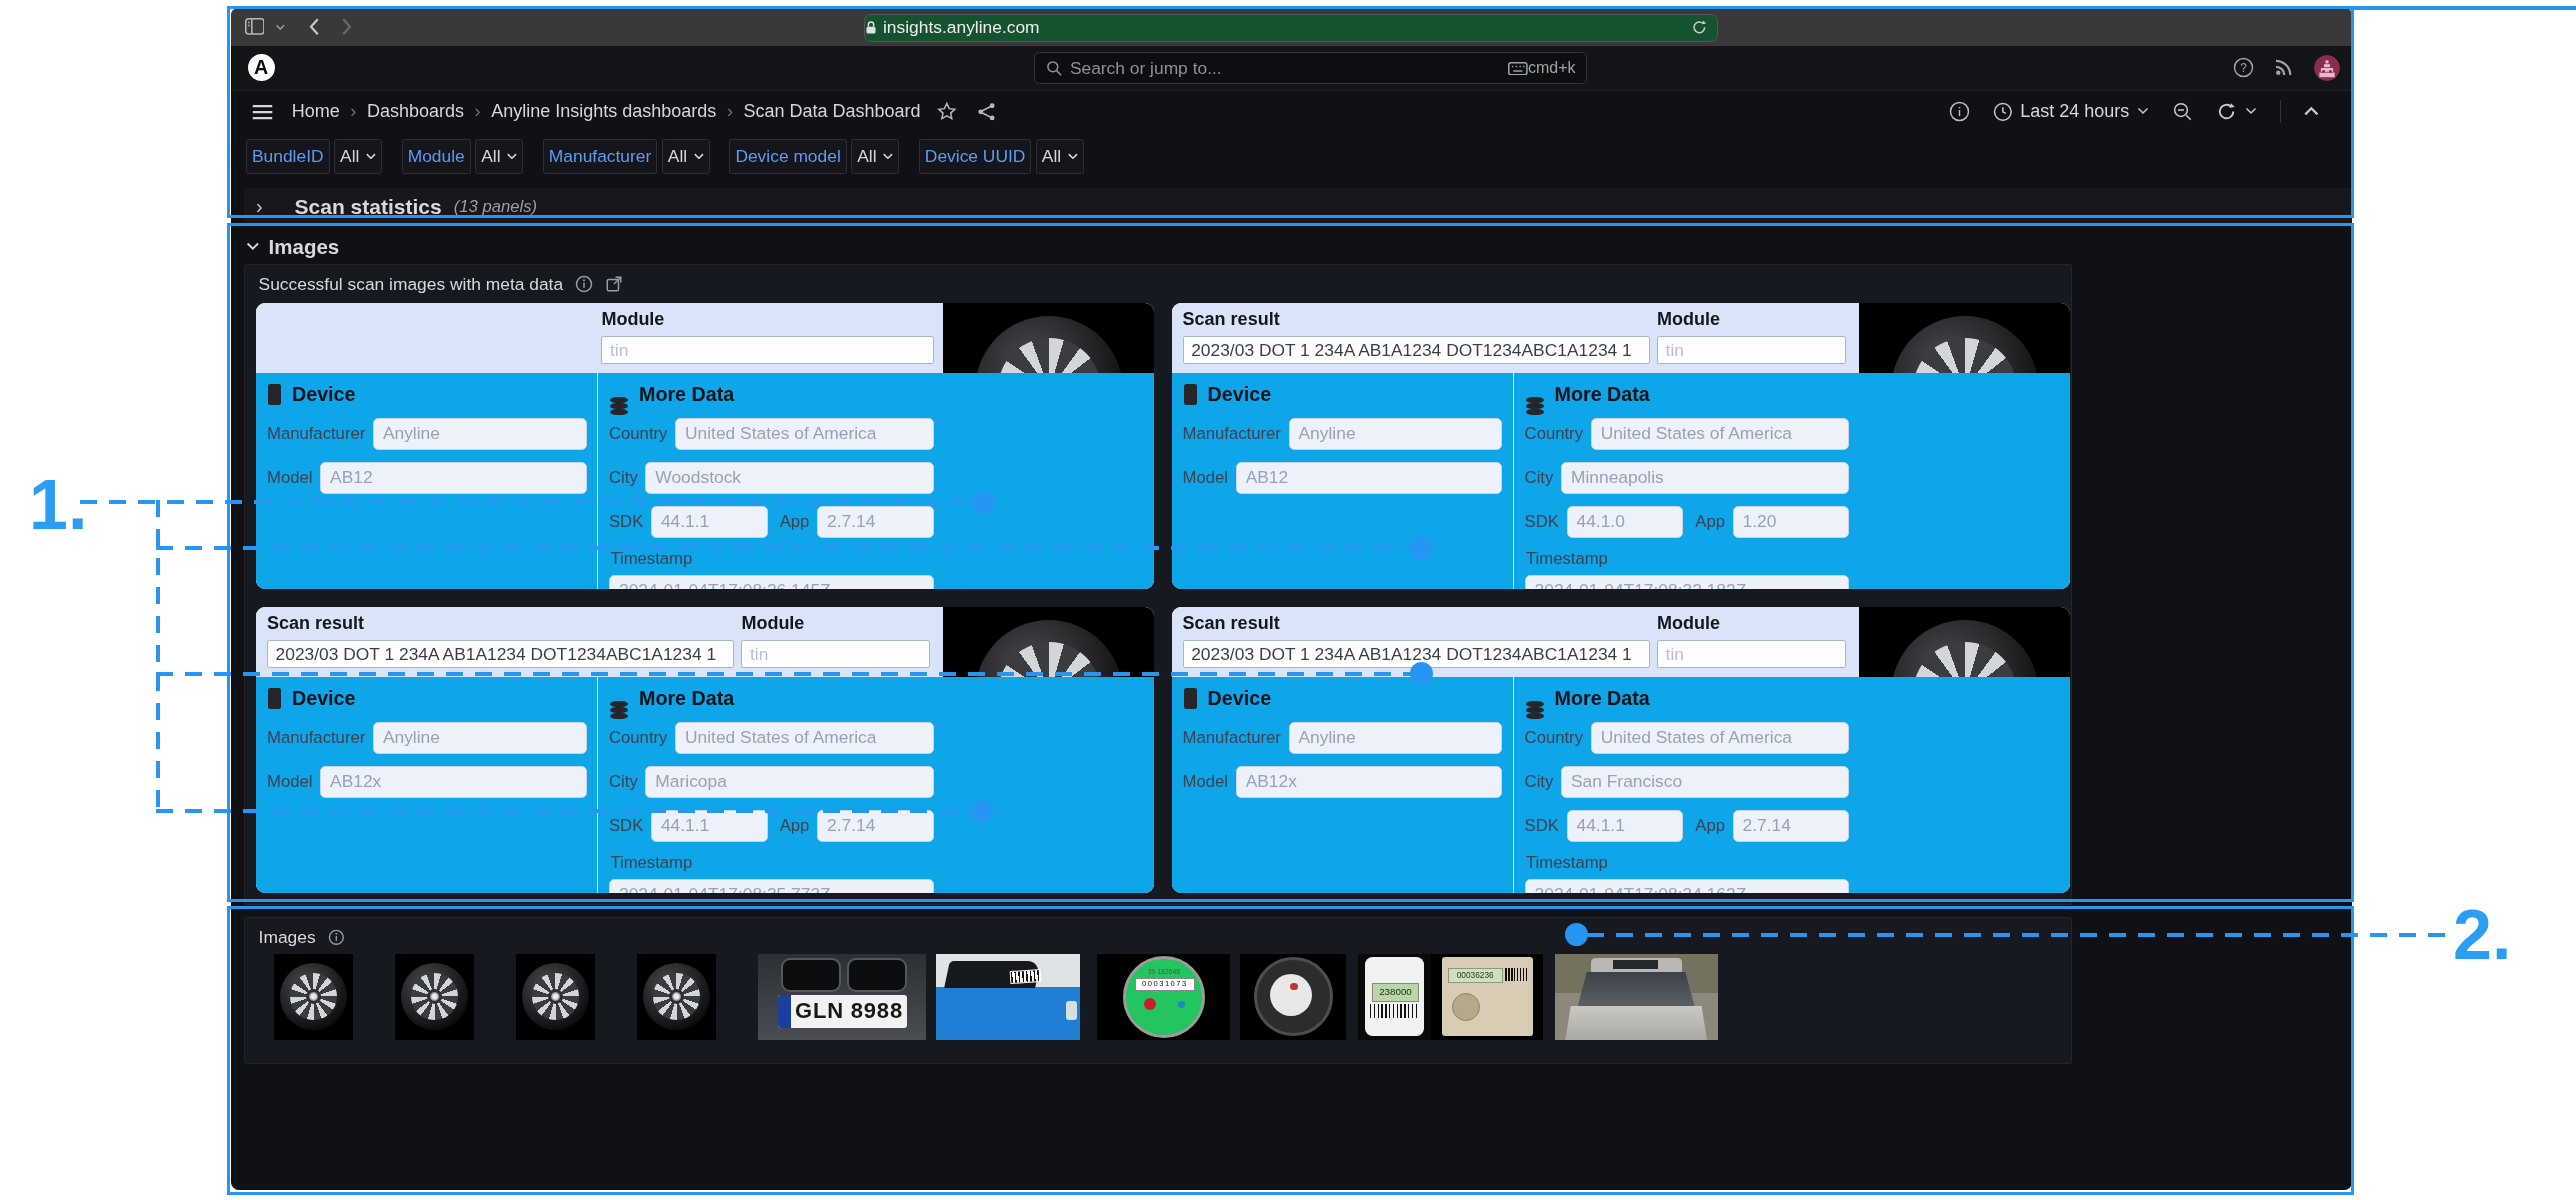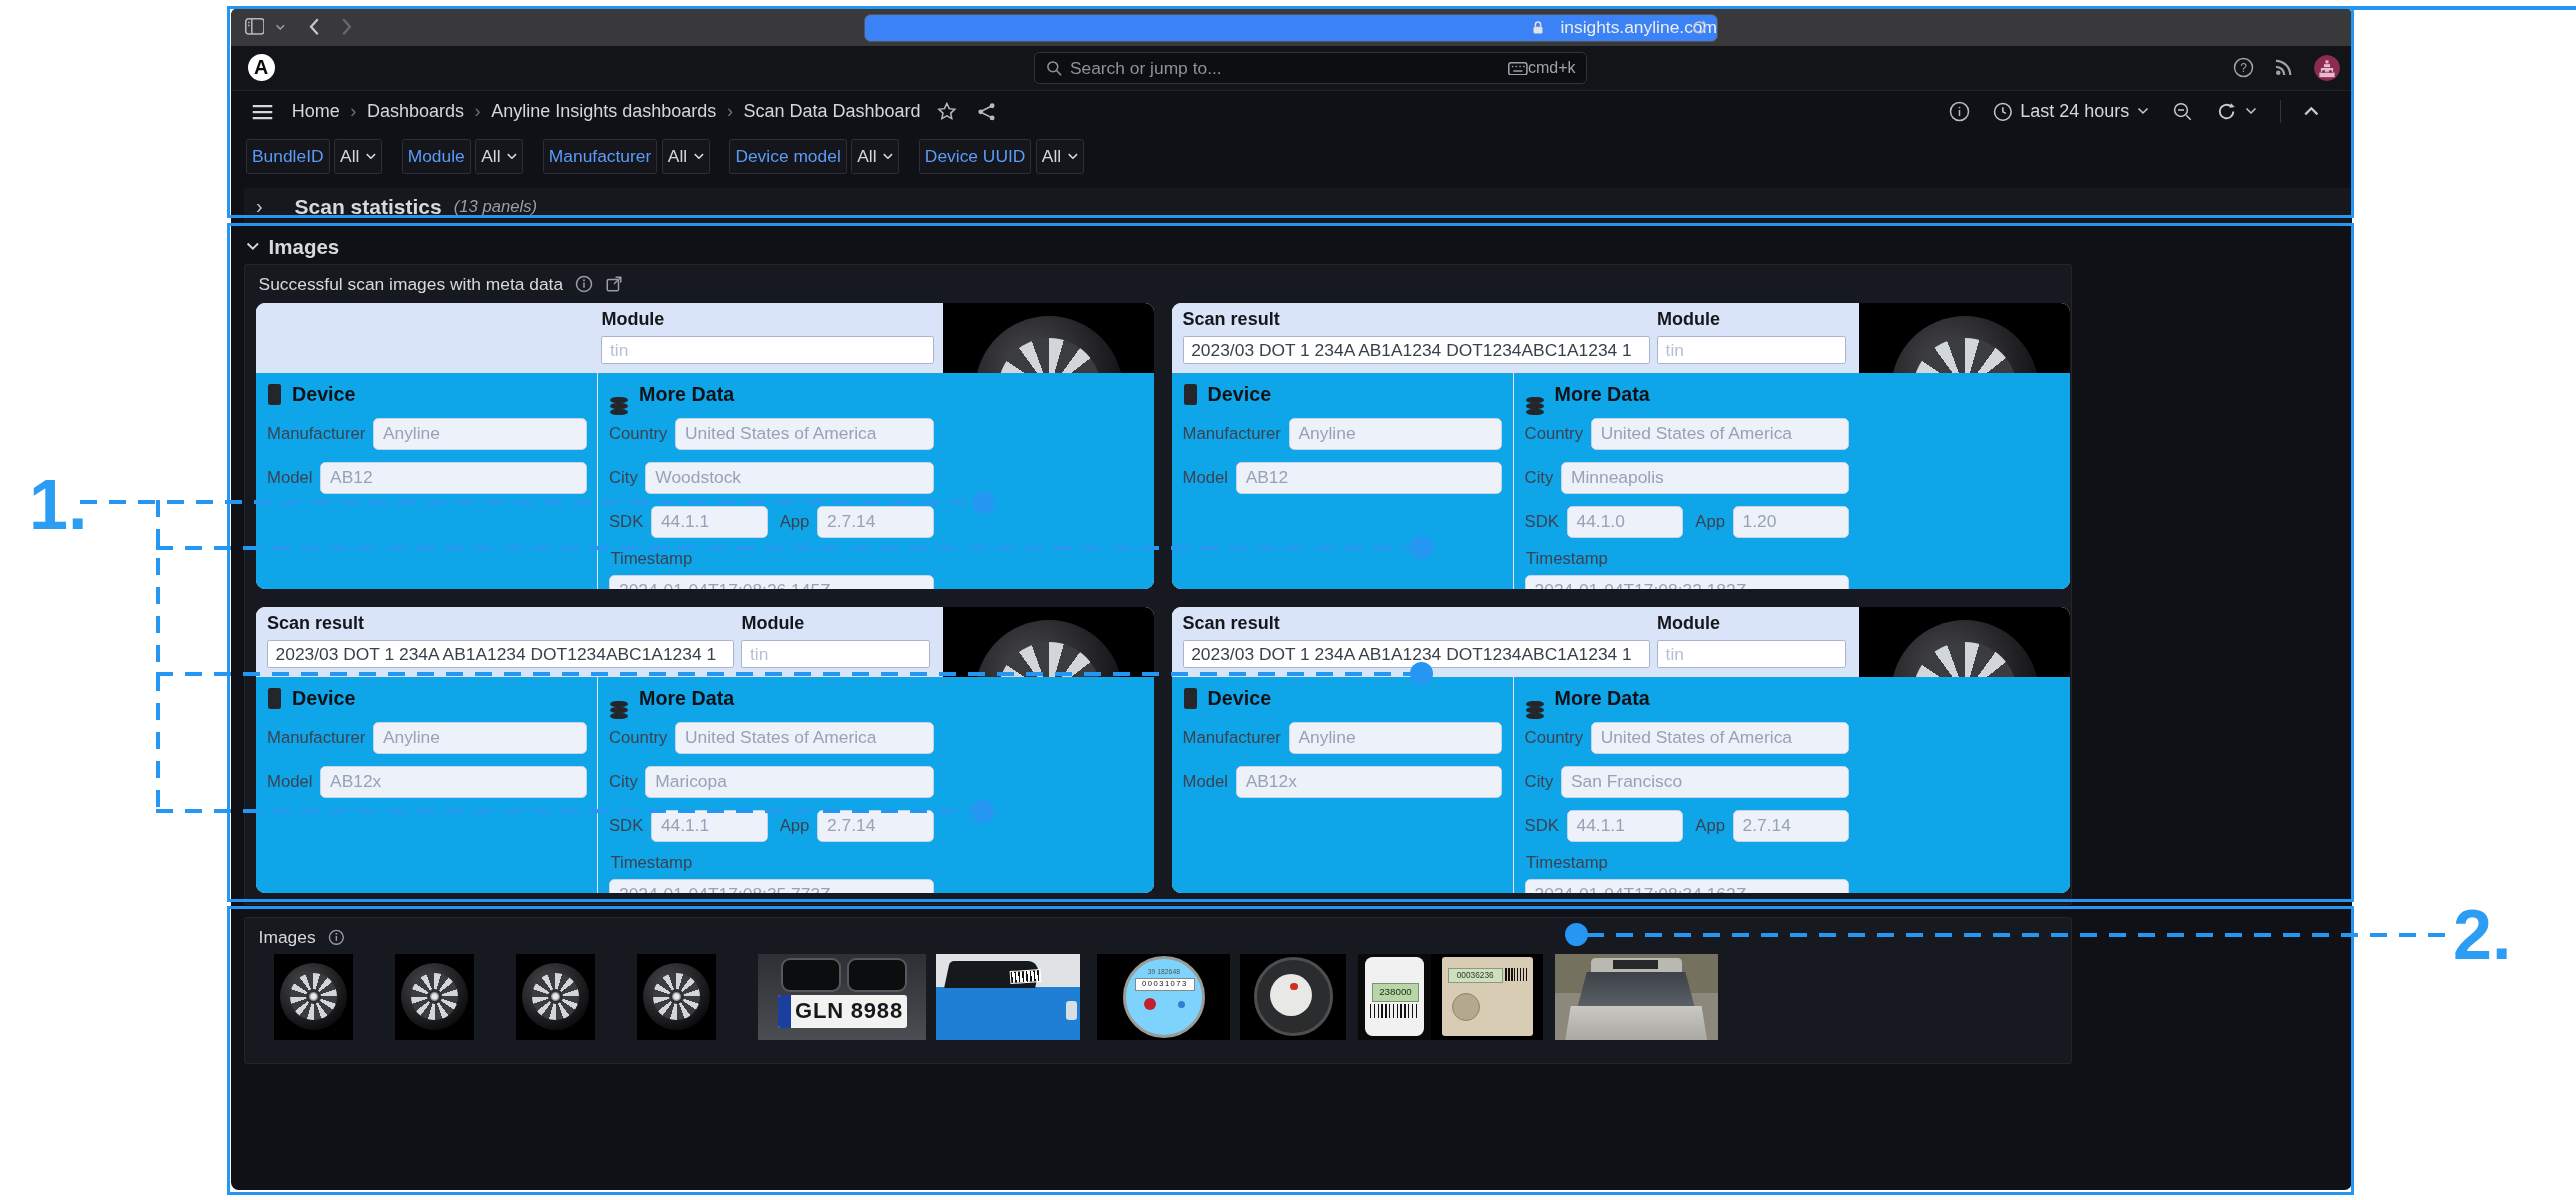--- a/index.html
+++ b/index.html
@@ -6,23 +6,23 @@
   #viewport{position:relative;width:2576px;height:1201px;background:#ffffff;overflow:hidden;
     font-family:"Liberation Sans",sans-serif;}
 
   
   .browser{position:absolute;left:231px;top:7.6px;width:2121px;height:1182px;background:#101116;
     border-radius:7.6px;overflow:hidden;}
 
   
   .chrome{position:relative;height:38px;background:#39393b;}
   .chrome-left{position:absolute;left:13.6px;top:0;height:38px;display:flex;align-items:center;gap:10.6px;}
-  .url-capsule{position:absolute;left:633px;top:6px;width:852px;height:26px;background:#3b82f6;
-    border:0.8px solid #565659;border-radius:6.8px;display:flex;align-items:center;justify-content:flex-end;
-    color:#ededef;font-size:17.4px;gap:16px;}
+  .url-capsule{position:absolute;left:633px;top:6px;width:852px;height:26px;background:#14532d;
+    border:0.8px solid #565659;border-radius:6.8px;display:flex;align-items:center;justify-content:flex-start;
+    color:#ededef;font-size:17.4px;gap:6px;}
   .url-reload{position:absolute;right:9px;top:4.5px;}
 
   
   .gf-topbar{position:relative;height:44px;background:#121418;border-bottom:0.8px solid #222329;}
   .gf-logo{position:absolute;left:16.7px;top:8.3px;width:27px;height:27px;border-radius:50%;background:#ffffff;
     color:#0b0b0d;font-weight:bold;font-size:19.7px;display:flex;align-items:center;justify-content:center;}
   .gf-search{position:absolute;left:803px;top:6.8px;width:530px;height:30px;background:#0d0e12;
     border:0.8px solid #33343a;border-radius:5.3px;display:flex;align-items:center;padding:0 10.6px;gap:7.6px;
     color:#8e9197;font-size:17.4px;}
   .gf-search .short{margin-left:auto;display:flex;align-items:center;color:#a3a3a3;font-size:16px;}
@@ -119,21 +119,21 @@
   .grille{position:absolute;top:4.5px;width:56px;height:30px;background:#0c0d0e;border:2.3px solid #55595e;border-radius:9px;}
   .g1{left:23px;} .g2{left:89px;}
   .plate{position:absolute;left:19.7px;top:41px;width:129px;height:33px;background:#f2f3f1;border-radius:3px;
     display:flex;align-items:center;overflow:hidden;}
   .eu{width:13.6px;height:33px;background:#1b3f9e;flex:none;}
   .plate-text{flex:1;text-align:center;font-size:22px;font-weight:bold;color:#17181a;letter-spacing:0.8px;}
   .car-window{position:absolute;left:10.6px;top:7.6px;width:91px;height:27px;background:#15191d;border-radius:4.5px 13.6px 0 0;transform:skewX(-12deg);}
   .sticker{position:absolute;left:74px;top:16.7px;width:29px;height:11.4px;background:
     repeating-linear-gradient(90deg,#111 0 1.5px,#fff 1.5px 3.8px);border:1.5px solid #fff;transform:rotate(-4deg);}
   .taillight{position:absolute;right:3px;top:47px;width:10.6px;height:19.7px;background:#d8dfe4;border-radius:3px;}
-  .meter-face{position:relative;width:76px;height:76px;border-radius:50%;background:#7dd3fc;border:3.8px solid #9a9c98;}
+  .meter-face{position:relative;width:76px;height:76px;border-radius:50%;background:#22c55e;border:3.8px solid #9a9c98;}
   .meter-serial{position:absolute;left:0;right:0;top:9px;text-align:center;font-size:6.8px;color:#55574f;}
   .meter-digits{position:absolute;left:9px;top:19.7px;width:58px;height:10.6px;background:#fff;border:0.8px solid #888;
     font-size:7.6px;letter-spacing:1.5px;text-align:center;color:#111;line-height:9.8px;}
   .meter-red{position:absolute;left:18px;top:39px;width:12px;height:12px;background:#c31f2e;border-radius:50%;}
   .meter-blue{position:absolute;right:16.7px;top:42px;width:7.6px;height:7.6px;background:#2d7fd0;border-radius:50%;}
   .rmeter-outer{position:relative;width:73px;height:73px;border-radius:50%;background:#2b2c2e;border:3px solid #4c4e50;}
   .rmeter-inner{position:absolute;left:13.6px;top:13.6px;width:42px;height:42px;border-radius:50%;background:#e8e8e6;}
   .rmeter-red{position:absolute;left:19.7px;top:9px;width:7.6px;height:7.6px;background:#c32;border-radius:50%;}
   .dmeter-body{position:relative;width:59px;height:79px;background:#f0f1f0;border-radius:7.6px;}
   .dmeter-lcd{position:absolute;left:6.8px;top:26px;width:45px;height:16.7px;background:#b9d6a8;border:0.8px solid #7e8f74;

